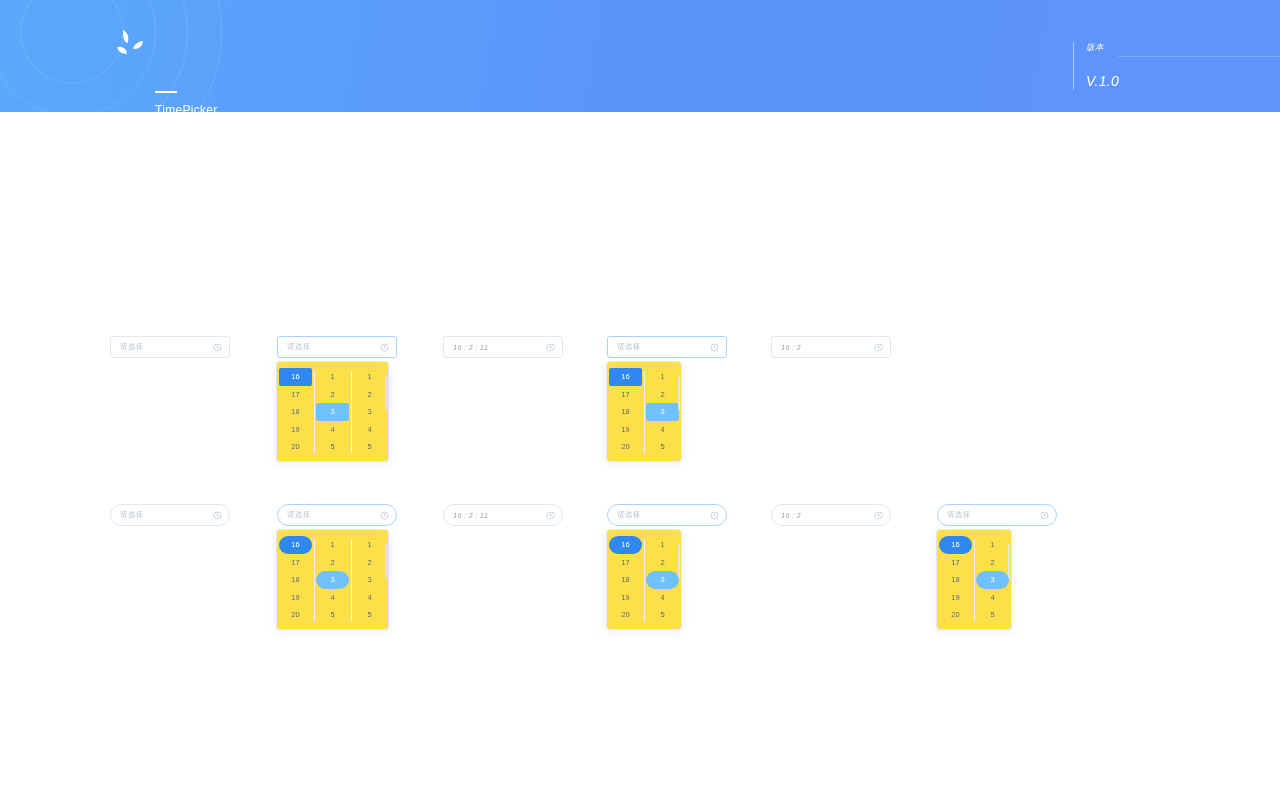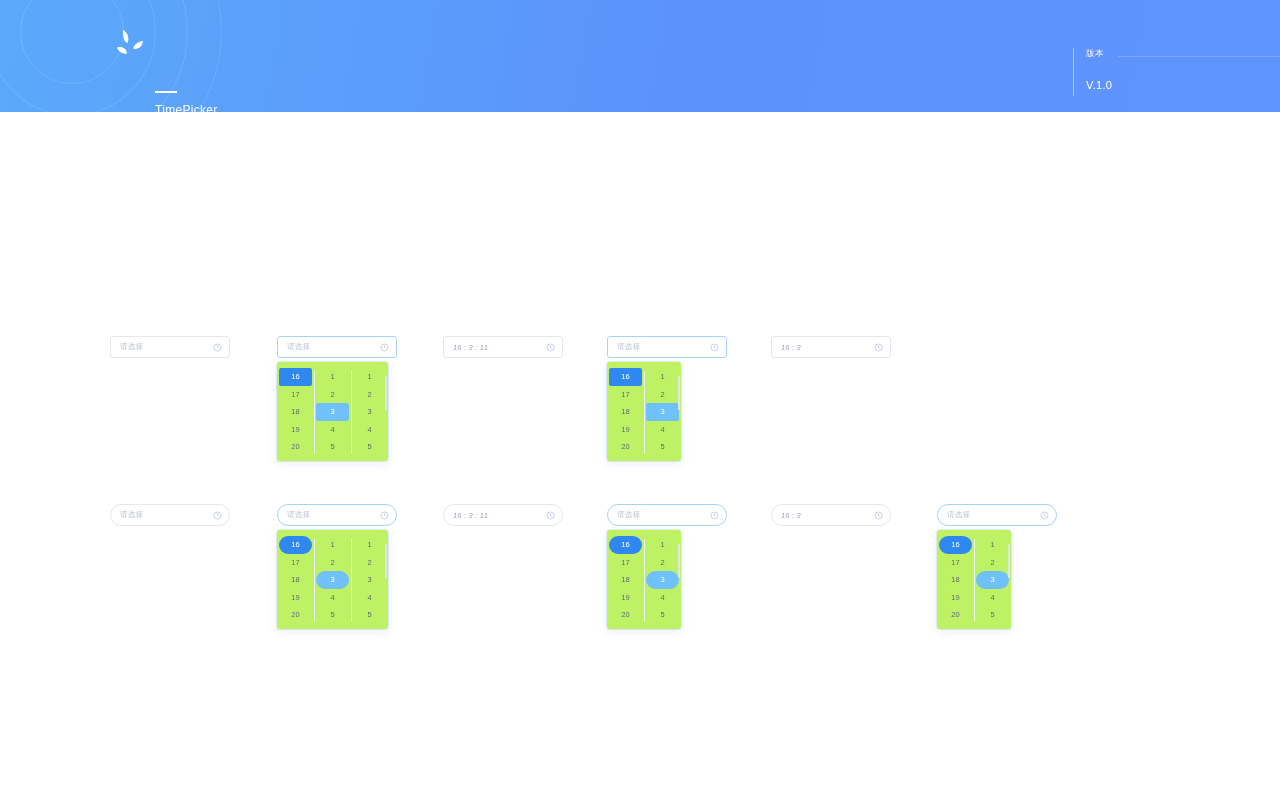--- a/index.html
+++ b/index.html
@@ -95,36 +95,37 @@
     left: 155px;
     top: 91px;
     width: 22px;
     height: 1.5px;
     background: #ffffff;
   }
 
   .version-block {
     position: absolute;
     left: 1073px;
-    top: 48px;
+    top: 42px;
     height: 48px;
     padding-left: 12px;
     border-left: 1px solid rgba(255,255,255,0.5);
+    font-style: italic;
   }
   .version-label {
     font-size: 8.5px;
     color: rgba(255,255,255,0.95);
     letter-spacing: 0.5px;
     line-height: 11px;
   }
   .version-value {
     position: absolute;
     left: 12px;
     top: 31px;
-    font-size: 11px;
+    font-size: 14px;
     color: #ffffff;
     letter-spacing: 0.3px;
   }
 
   
   .stage { position: relative; width: 1280px; height: 784px; background: #fff; }
 
   .picker-group { position: absolute; }
 
   
@@ -151,21 +152,21 @@
   }
   .tp-input .tp-text.filled { color: #9aa4b2; font-style: italic; }
   .clock-icon { width: 9px; height: 9px; flex: 0 0 9px; opacity: 0.75; }
   .clock-icon svg { display: block; }
 
   
   .tp-panel {
     position: absolute;
     left: 0;
     top: 26px;
-    background: #bef264;
+    background: #fde047;
     border-radius: 3px;
     box-shadow: 0 2px 10px rgba(93,130,190,0.16), 0 0 0 1px rgba(232,238,246,0.9);
     padding: 6px 0 5px 0;
     display: flex;
     text-align: center;
   }
   .tp-col {
     position: relative;
     width: 37px;
     display: flex;

